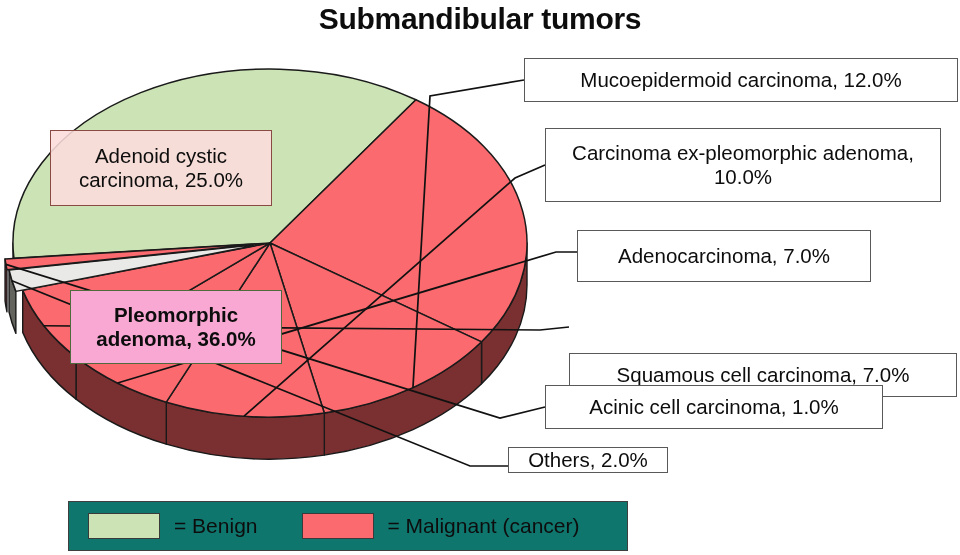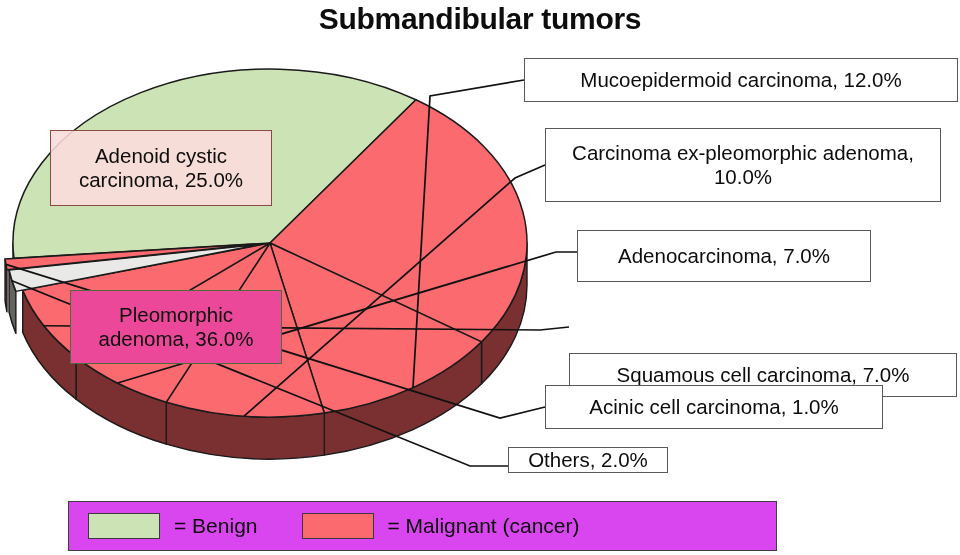--- a/index.html
+++ b/index.html
@@ -10,24 +10,24 @@
   .title{position:absolute;left:0;top:2px;width:960px;text-align:center;
          font-size:30px;font-weight:bold;letter-spacing:-0.3px;color:#0d0d0d;}
 
   svg.pie{position:absolute;left:0;top:0;width:960px;height:555px;overflow:visible;}
 
   .callout{position:absolute;box-sizing:border-box;background:#ffffff;
            border:1.6px solid #595959;display:flex;align-items:center;
            justify-content:center;text-align:center;line-height:1.16;
            font-size:20.5px;color:#0d0d0d;padding:1px 2px;}
   .callout.pinkbox{background:rgba(252,220,220,0.88);border-color:#8a4a44;text-align:center;}
-  .callout.white-on-pie{background:#ec4899;border-color:#4e6b3d;}
+  .callout.white-on-pie{background:#f9a8d4;border-color:#4e6b3d;font-weight:bold;}
 
-  .legend{position:absolute;left:68px;top:501px;width:709px;height:50px;
-          box-sizing:border-box;background:#d946ef;border:1.7px solid #3f3f3f;}
+  .legend{position:absolute;left:68px;top:501px;width:560px;height:50px;
+          box-sizing:border-box;background:#0f766e;border:1.7px solid #3f3f3f;}
   .legend-row{display:flex;align-items:center;height:100%;padding-left:19px;}
   .swatch{width:72px;height:26px;box-sizing:border-box;border:1.6px solid #3a3a3a;}
   .sw-benign{background:#cce4b5;}
   .sw-malig{background:#fa6a6e;}
   .legend-label{font-size:21px;margin-left:14px;white-space:nowrap;color:#0d0d0d;}
   .legend-gap{width:44px;}
 </style>
 </head>
 <body>
 

